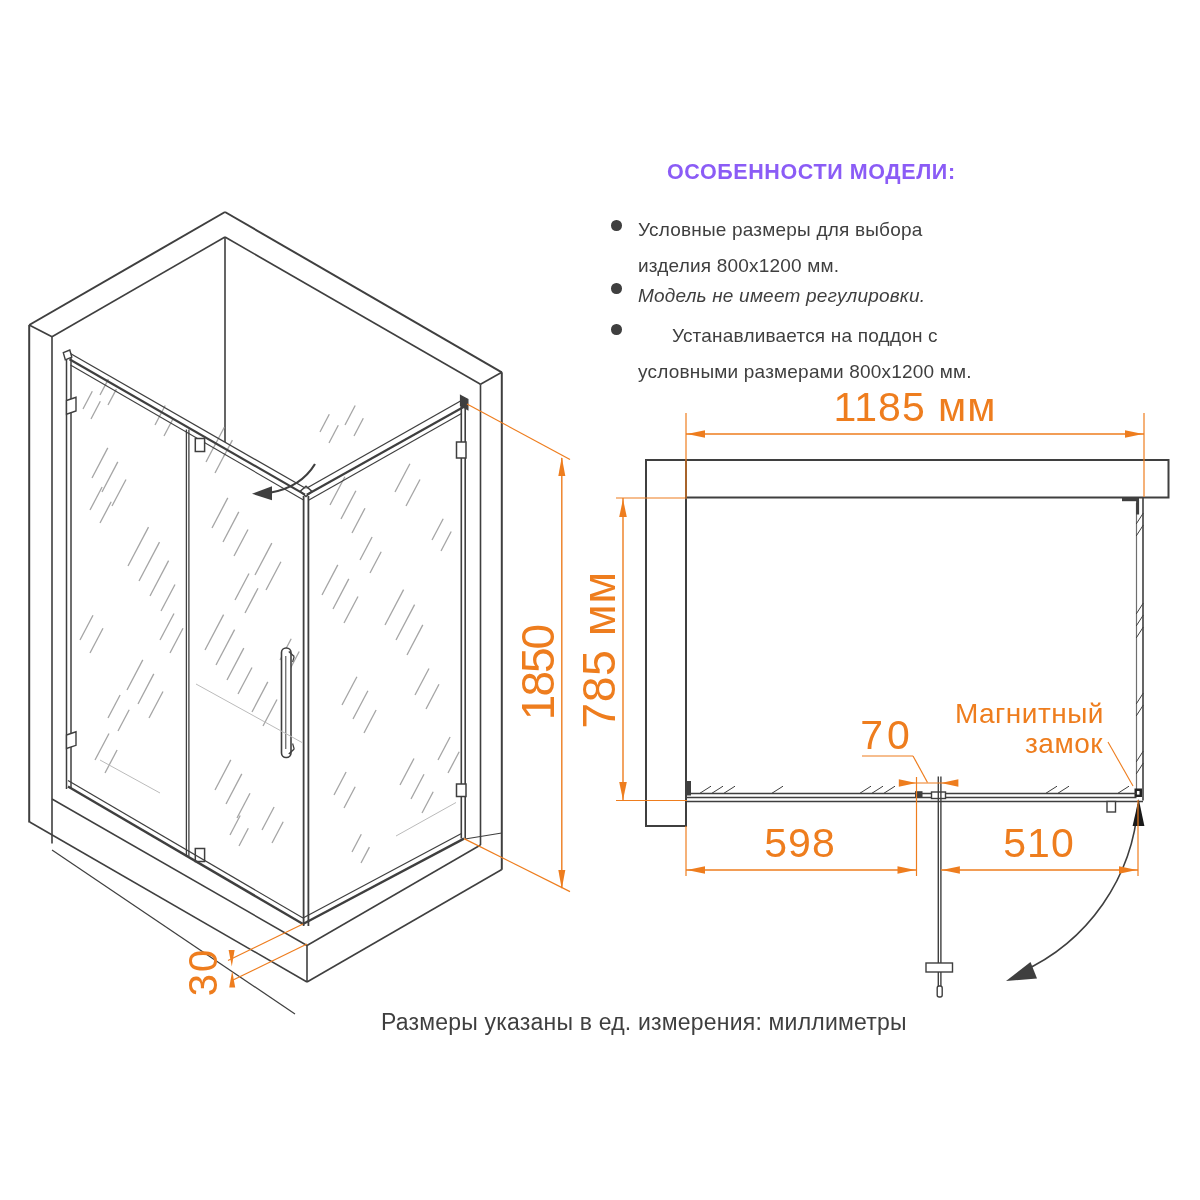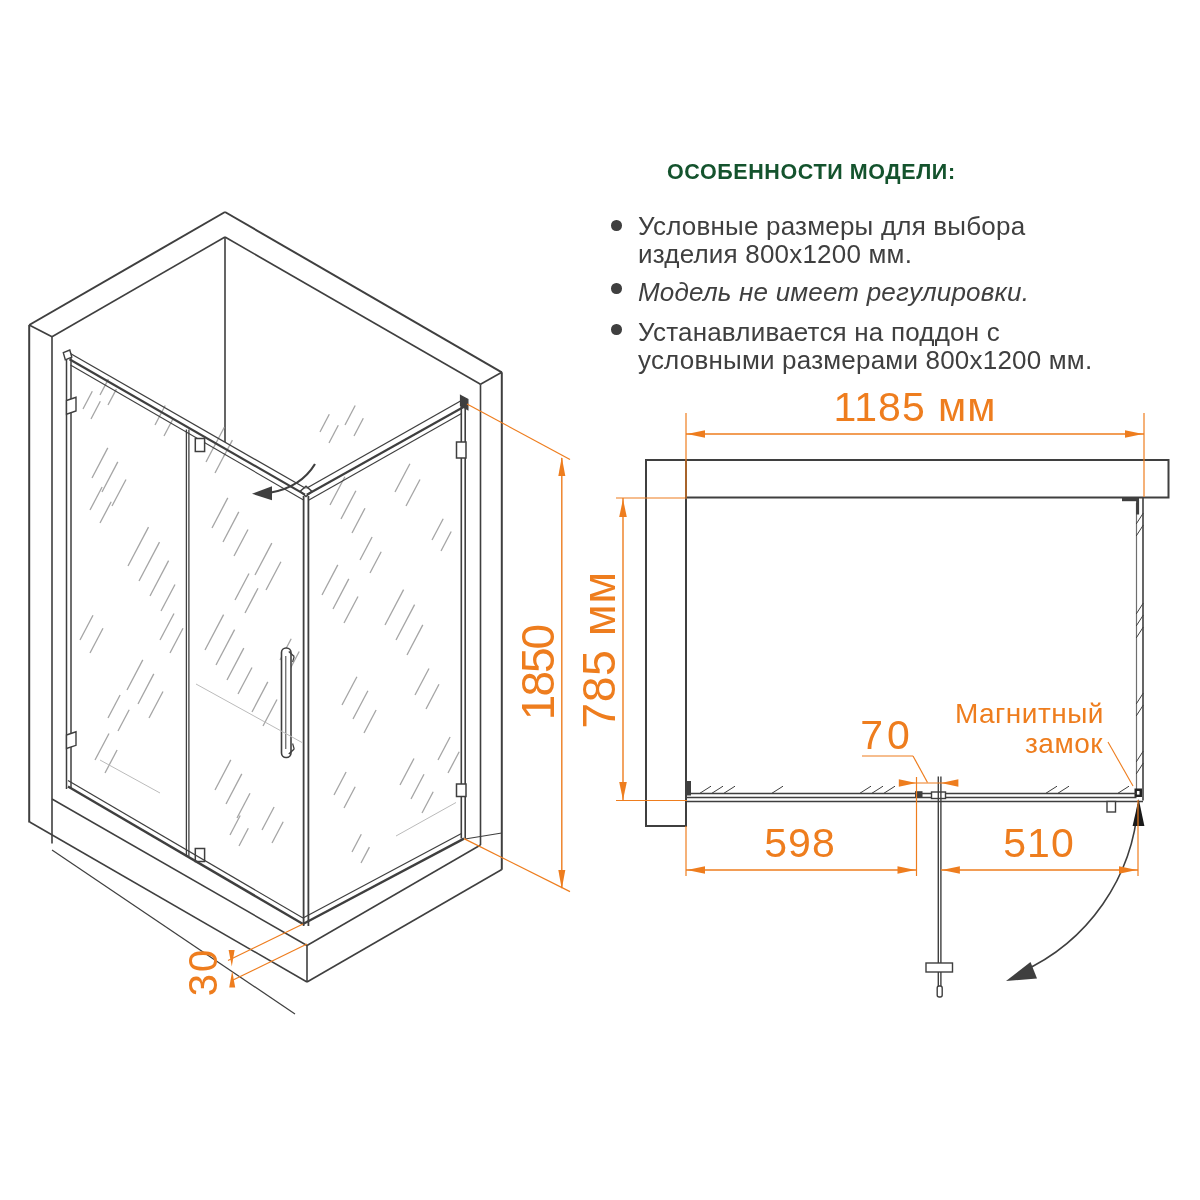--- a/index.html
+++ b/index.html
@@ -1,19 +1,19 @@
 <!DOCTYPE html>
 <html><head><meta charset="utf-8">
 <style>
 html,body{margin:0;padding:0;width:1200px;height:1200px;background:#fff;
 font-family:"Liberation Sans",sans-serif;}
 #page{position:relative;width:1200px;height:1200px;overflow:hidden;}
 .t{position:absolute;white-space:nowrap;color:#3F3F3F;}
-.title{left:667px;top:160px;font-size:21.5px;font-weight:700;color:#14532d;letter-spacing:0.6px;}
-.b{font-size:26px;letter-spacing:0.2px;line-height:28px;}
+.title{left:667px;top:160px;font-size:21.5px;font-weight:700;color:#8b5cf6;letter-spacing:0.6px;}
+.b{font-size:19px;letter-spacing:0.2px;line-height:36px;}
 .dot{position:absolute;width:10.5px;height:10.5px;border-radius:50%;background:#3F3F3F;}
 .note{left:381px;top:1009px;font-size:23px;letter-spacing:0.2px;}
 svg{position:absolute;left:0;top:0;}
 </style></head>
 <body>
 <div id="page">
 <svg width="1200" height="1200" viewBox="0 0 1200 1200">
 <line x1="225.0" y1="212.0" x2="29.2" y2="325.0" stroke="#3F3F3F" stroke-width="2" stroke-linecap="butt"></line>
 <line x1="225.0" y1="212.0" x2="501.8" y2="372.3" stroke="#3F3F3F" stroke-width="2" stroke-linecap="butt"></line>
 <line x1="29.2" y1="325.0" x2="29.2" y2="822.5" stroke="#3F3F3F" stroke-width="2" stroke-linecap="butt"></line>
@@ -239,14 +239,15 @@
 <text x="1104" y="723" font-size="28" fill="#EE7D1E" text-anchor="end" letter-spacing="0.5" font-weight="400" font-family="Liberation Sans, sans-serif">Магнитный</text>
 <text x="1103" y="753" font-size="28" fill="#EE7D1E" text-anchor="end" letter-spacing="0.5" font-weight="400" font-family="Liberation Sans, sans-serif">замок</text>
 <line x1="1108.0" y1="742.0" x2="1133.0" y2="786.0" stroke="#EE7D1E" stroke-width="1.1" stroke-linecap="butt"></line>
 </svg>
 <div class="t title">ОСОБЕННОСТИ МОДЕЛИ:</div>
 <div class="dot" style="left:611px;top:220px;"></div>
 <div class="t b" style="left:638px;top:212px;">Условные размеры для выбора<br>изделия 800x1200 мм.</div>
 <div class="dot" style="left:611px;top:283px;"></div>
 <div class="t b" style="left:638px;top:278px;font-style:italic;">Модель не имеет регулировки.</div>
 <div class="dot" style="left:611px;top:324px;"></div>
-<div class="t b" style="left:638px;top:318px;">Устанавливается на поддон с<br>условными размерами 800x1200 мм.</div>
+<div class="t b" style="left:638px;top:318px;text-align:center;">Устанавливается на поддон с<br>условными размерами 800x1200 мм.</div>
+<div class="t note">Размеры указаны в ед. измерения: миллиметры</div>
 </div>
 
 </body></html>

